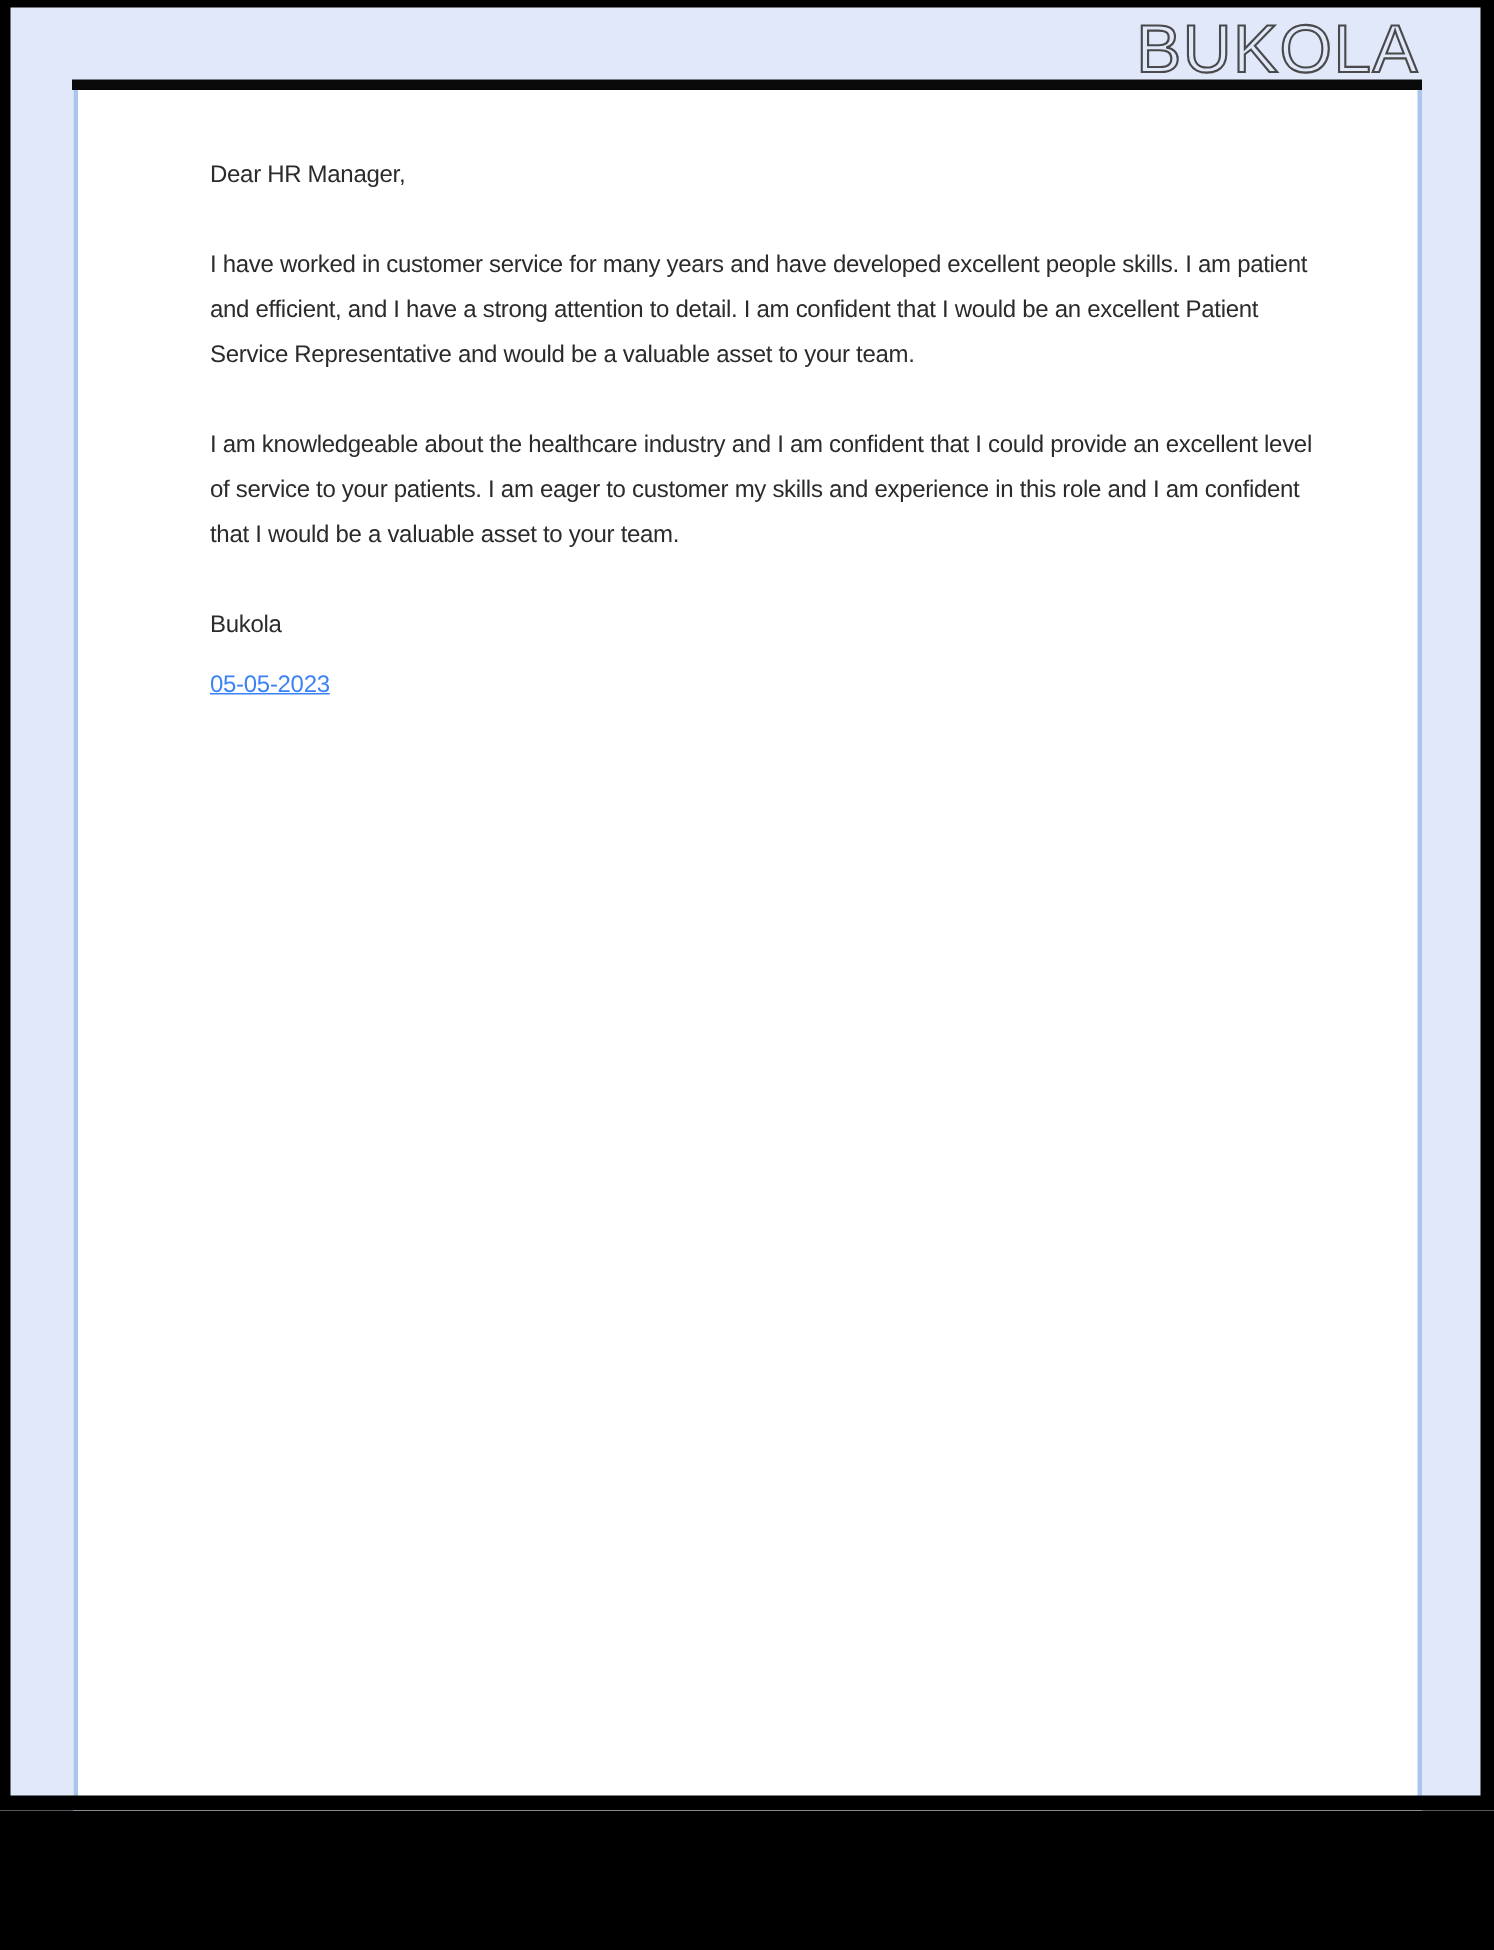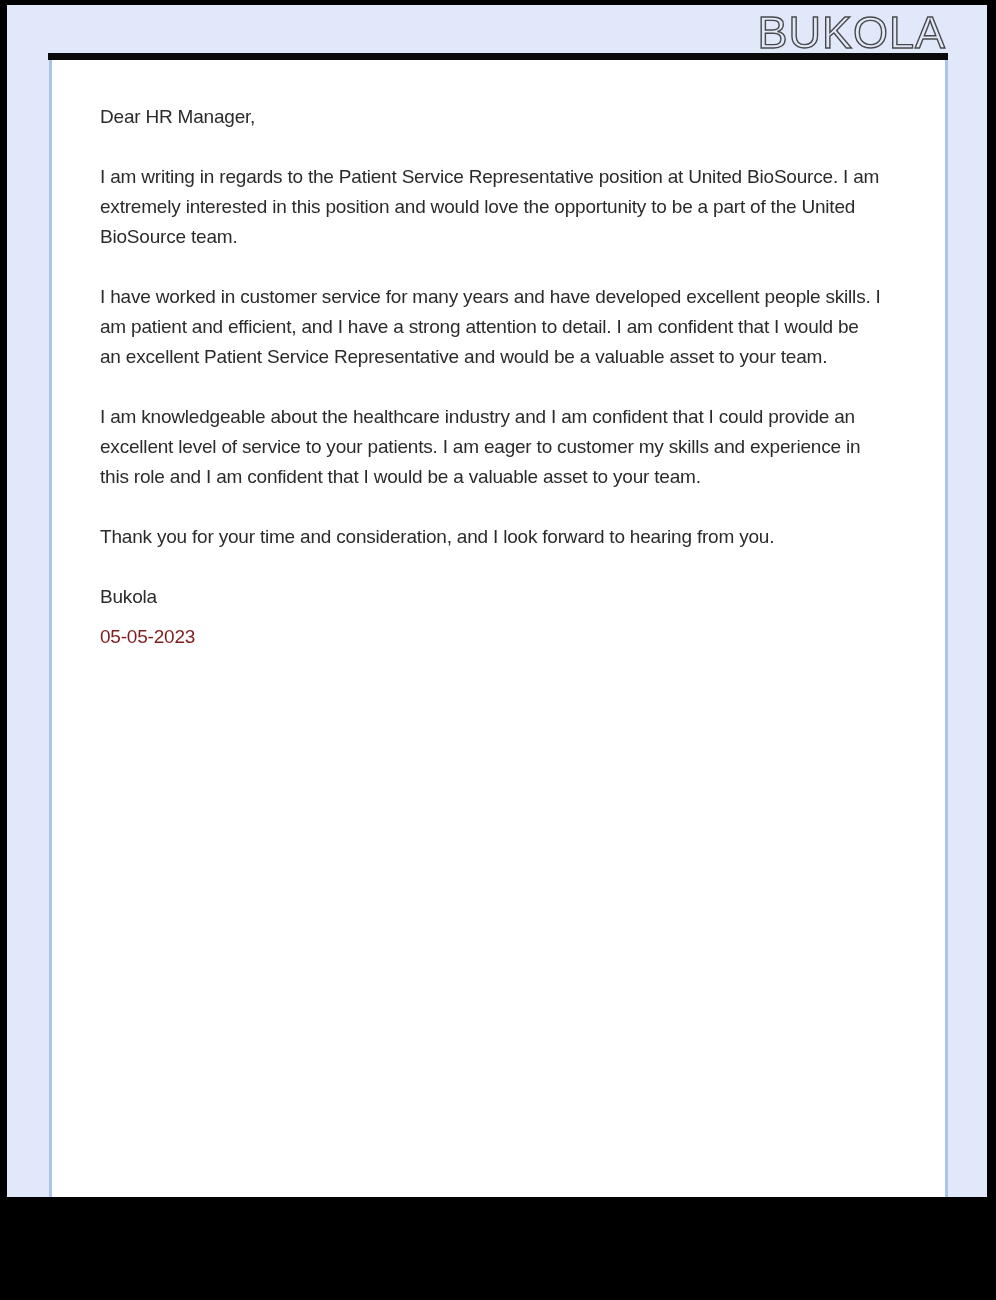--- a/index.html
+++ b/index.html
@@ -45,27 +45,28 @@
     width: 899px;
     height: 1200px;
     box-sizing: border-box;
     background: #ffffff;
     border: 3px solid #abc4ee;
     border-top: none;
   }
   .letter-body {
     padding: 42px 62px 0 48px;
     color: #2b2b2b;
-    font-size: 19px;
+    font-size: 16px;
     line-height: 30px;
     letter-spacing: -0.2px;
+    margin-left: 40px;
   }
   .letter-body p { margin: 0 0 30px 0; }
   .letter-body p.signature { margin-bottom: 10px; }
-  .letter-body p.letter-date { color: #7f1d1d; margin-bottom: 0; }
+  .letter-body p.letter-date { color: #3b82f6; margin-bottom: 0; text-decoration: underline; }
   .watermark {
     position: absolute;
     right: 23px;
     bottom: -2px;
     font-size: 11px;
     line-height: 20px;
     letter-spacing: -0.2px;
     color: #333333;
     background: transparent;
   }
@@ -79,23 +80,21 @@
 
   <svg class="brand-logo" viewBox="0 0 190 52" xmlns="http://www.w3.org/2000/svg">
     <text x="188" y="42" text-anchor="end" font-family="Liberation Sans, sans-serif" font-size="45" letter-spacing="1" fill="none" stroke="#4a4a4a" stroke-width="1.4">BUKOLA</text>
   </svg>
 
   <div class="header-divider"></div>
 
   <div class="letter-page">
     <div class="letter-body">
       <p>Dear HR Manager,</p>
-      <p>I am writing in regards to the Patient Service Representative position at United BioSource. I am extremely interested in this position and would love the opportunity to be a part of the United BioSource team.</p>
       <p>I have worked in customer service for many years and have developed excellent people skills. I am patient and efficient, and I have a strong attention to detail. I am confident that I would be an excellent Patient Service Representative and would be a valuable asset to your team.</p>
       <p>I am knowledgeable about the healthcare industry and I am confident that I could provide an excellent level of service to your patients. I am eager to customer my skills and experience in this role and I am confident that I would be a valuable asset to your team.</p>
-      <p>Thank you for your time and consideration, and I look forward to hearing from you.</p>
       <p class="signature">Bukola</p>
       <p class="letter-date">05-05-2023</p>
     </div>
     <div class="watermark">Lazyapply.com</div>
   </div>
 
 </div>
 
 </body></html>

